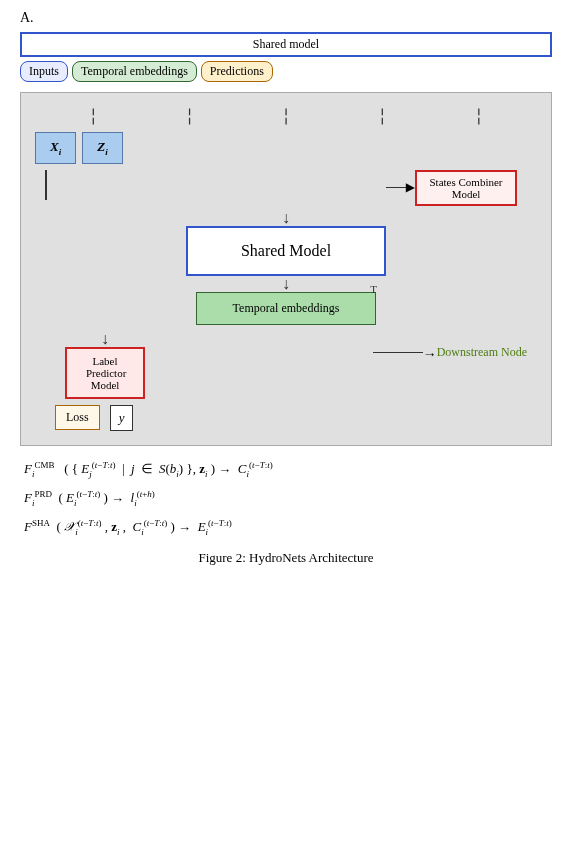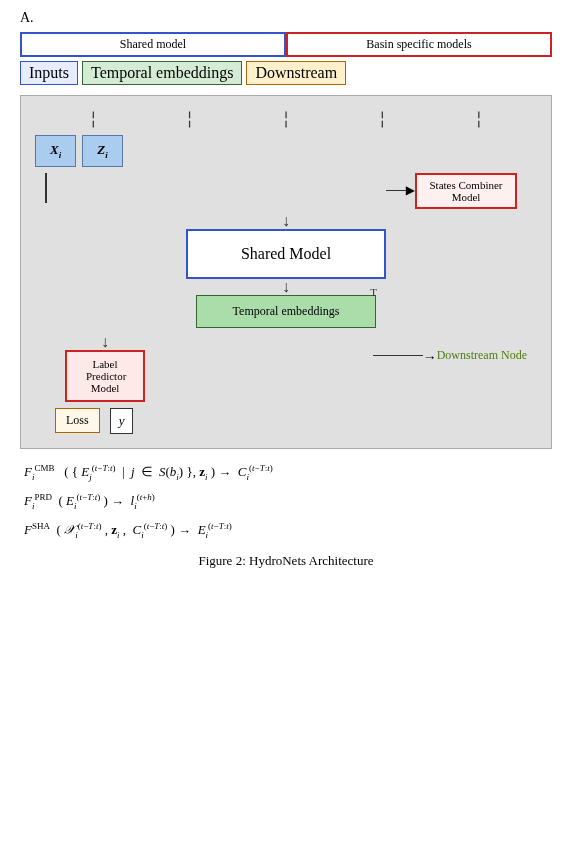--- a/index.html
+++ b/index.html
@@ -31,22 +31,22 @@
 
     .legend-row2 {
       display: flex;
       gap: 4px;
       margin-bottom: 10px;
       align-items: center;
     }
     .legend-tag {
       border: 1.5px solid;
       padding: 2px 8px;
-      font-size: 16px;
-      border-radius: 0;
+      font-size: 12px;
+      border-radius: 8px;
     }
     .tag-blue { border-color: #3355cc; background: #e8ecff; }
     .tag-green { border-color: #336633; background: #d4ecd4; }
     .tag-orange { border-color: #aa6600; background: #fff0cc; }
 
     
     .diagram-outer {
       background: #e0e0e0;
       border: 1px solid #aaa;
       padding: 14px 14px 14px 14px;
@@ -223,34 +223,31 @@
   </style>
 </head>
 <body>
 
 <div style="font-size:14px; margin-bottom:6px;">A.</div>
 
 <div class="legend-row">
   <div class="legend-box legend-blue" style="flex:1;">
     <span>Shared model</span>
   </div>
-  <div class="legend-box legend-red" style="flex:1;">
-    <span>Basin specific models</span>
-  </div>
 </div>
 
 <div class="legend-row2">
   <div class="legend-tag tag-blue">
     <span>Inputs</span>
   </div>
   <div class="legend-tag tag-green">
     <span>Temporal embeddings</span>
   </div>
   <div class="legend-tag tag-orange">
-    <span>Downstream</span>
+    <span>Predictions</span>
   </div>
 </div>
 
 <div class="diagram-outer">
 
   <div class="dashed-arrows">
     <div class="dashed-arrow">
       <span>╎</span>
     </div>
     <div class="dashed-arrow">

